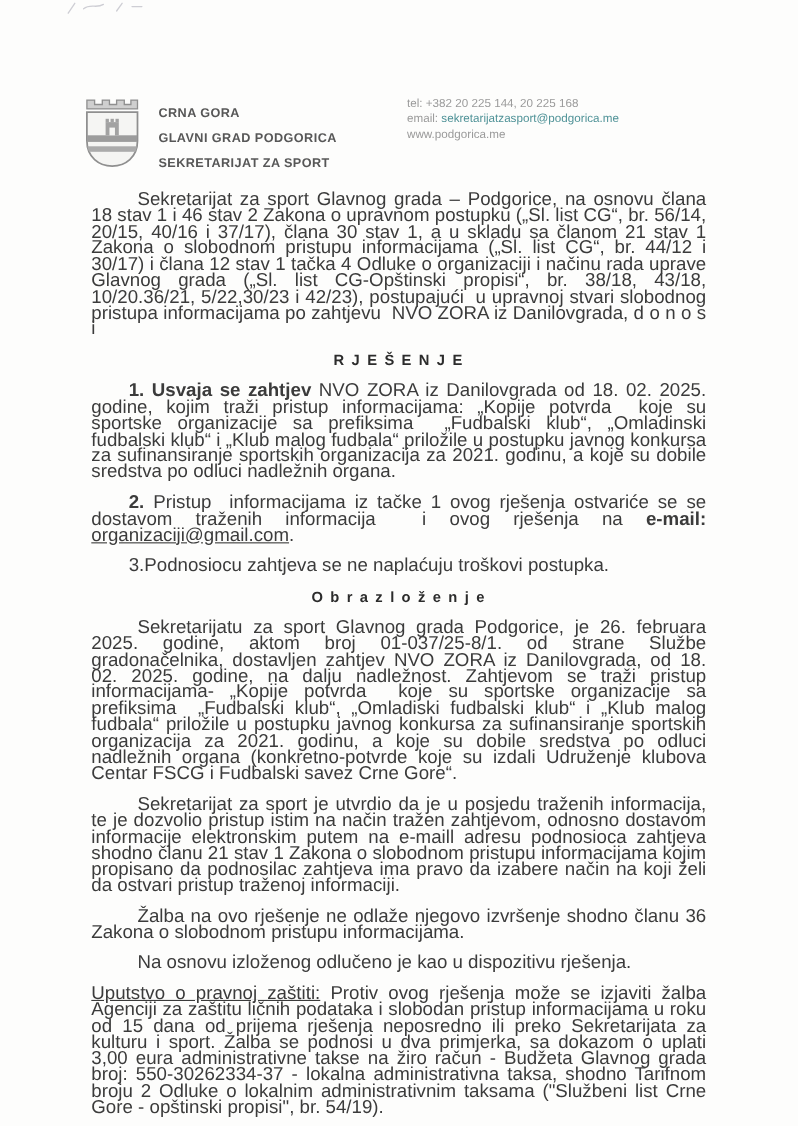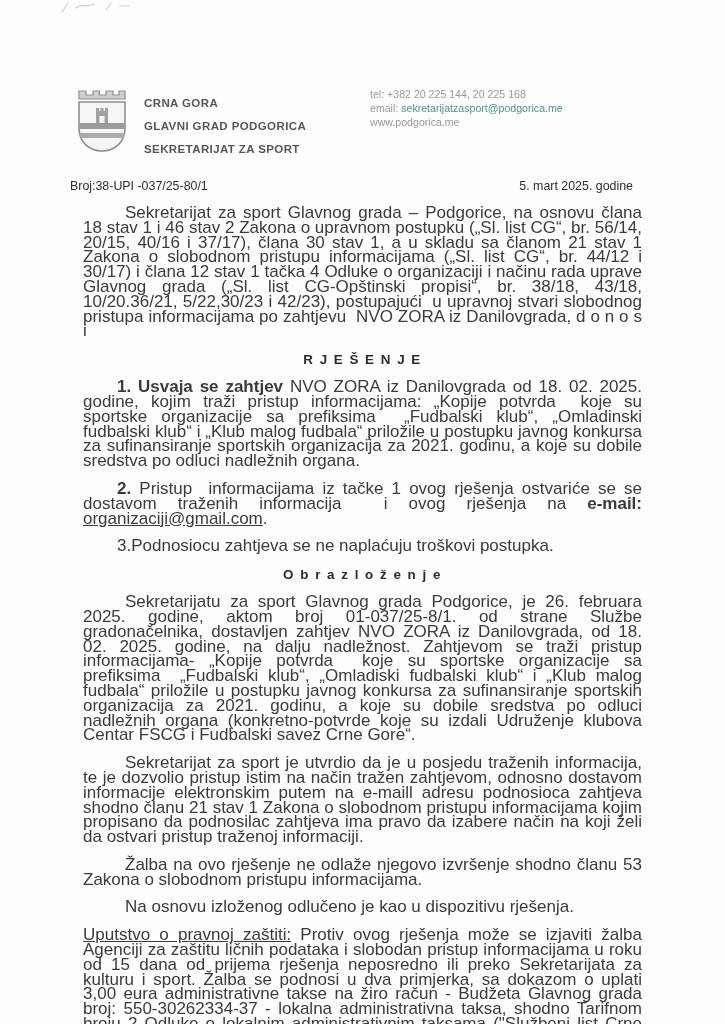--- a/index.html
+++ b/index.html
@@ -83,40 +83,36 @@
       <div>SEKRETARIJAT ZA SPORT</div>
     </div>
 
     <div class="contact">
       <div>tel: +382 20 225 144, 20 225 168</div>
       <div><span>email: </span><a class="email-addr">sekretarijatzasport@podgorica.me</a></div>
       <div>www.podgorica.me</div>
     </div>
   </div>
 
-  <div class="meta-row">
-    <div>Broj:38-UPI -037/25-80/1</div>
-    <div class="date">5. mart  2025. godine</div>
-  </div>
 
   <p class="body indent intro">Sekretarijat za sport Glavnog grada – Podgorice, na osnovu člana 18 stav 1 i 46 stav 2 Zakona o upravnom postupku („Sl. list CG“, br. 56/14, 20/15, 40/16 i 37/17), člana 30 stav 1, a u skladu sa članom 21 stav 1 Zakona o slobodnom pristupu informacijama („Sl. list CG“, br. 44/12 i 30/17) i člana 12 stav 1 tačka 4 Odluke o organizaciji i načinu rada uprave Glavnog grada („Sl. list CG-Opštinski propisi“, br. 38/18, 43/18, 10/20.36/21, 5/22,30/23 i 42/23), postupajući  u upravnoj stvari slobodnog pristupa informacijama po zahtjevu  NVO ZORA iz Danilovgrada, d o n o s i</p>
 
   <div class="doc-title">R J E Š E N J E</div>
 
   <p class="body indent-sm"><b class="lead">1. Usvaja se zahtjev</b><span> NVO ZORA iz Danilovgrada od 18. 02. 2025. godine, kojim traži pristup informacijama: „Kopije potvrda  koje su sportske organizacije sa prefiksima  „Fudbalski klub“, „Omladinski fudbalski klub“ i „Klub malog fudbala“ priložile u postupku javnog konkursa za sufinansiranje sportskih organizacija za 2021. godinu, a koje su dobile sredstva po odluci nadležnih organa.</span></p>
 
   <p class="body indent-sm"><b class="lead">2.</b><span> Pristup  informacijama iz tačke 1 ovog rješenja ostvariće se se dostavom traženih informacija  i ovog rješenja na </span><b class="lead">e-mail:</b><span> </span><a class="email-link">organizaciji@gmail.com</a><span>.</span></p>
 
   <p class="body indent-sm">3.Podnosiocu zahtjeva se ne naplaćuju troškovi postupka.</p>
 
   <div class="doc-title">O b r a z l o ž e n j e</div>
 
   <p class="body indent">Sekretarijatu za sport Glavnog grada Podgorice, je 26. februara  2025. godine, aktom broj 01-037/25-8/1. od strane Službe gradonačelnika, dostavljen zahtjev NVO ZORA iz Danilovgrada, od 18. 02. 2025. godine, na dalju nadležnost. Zahtjevom se traži pristup informacijama- „Kopije potvrda  koje su sportske organizacije sa prefiksima  „Fudbalski klub“, „Omladiski fudbalski klub“ i „Klub malog fudbala“ priložile u postupku javnog konkursa za sufinansiranje sportskih organizacija za 2021. godinu, a koje su dobile sredstva po odluci nadležnih organa (konkretno-potvrde koje su izdali Udruženje klubova Centar FSCG i Fudbalski savez Crne Gore“.</p>
   <p class="body indent">Sekretarijat za sport je utvrdio da je u posjedu traženih informacija, te je dozvolio pristup istim na način tražen zahtjevom, odnosno dostavom informacije elektronskim putem na e-maill adresu podnosioca zahtjeva shodno članu 21 stav 1 Zakona o slobodnom pristupu informacijama kojim propisano da podnosilac zahtjeva ima pravo da izabere način na koji želi da ostvari pristup traženoj informaciji.</p>
-  <p class="body indent">Žalba na ovo rješenje ne odlaže njegovo izvršenje shodno članu 53 Zakona o slobodnom pristupu informacijama.</p>
+  <p class="body indent">Žalba na ovo rješenje ne odlaže njegovo izvršenje shodno članu 36 Zakona o slobodnom pristupu informacijama.</p>
   <p class="body indent">Na osnovu izloženog odlučeno je kao u dispozitivu rješenja.</p>
 
   <p class="body legal"><span class="legal-lead">Uputstvo o pravnoj zaštiti:</span><span> Protiv ovog rješenja može se izjaviti žalba Agenciji za zaštitu ličnih podataka i slobodan pristup informacijama u roku od 15 dana od prijema rješenja neposredno ili preko Sekretarijata za kulturu i sport. Žalba se podnosi u dva primjerka, sa dokazom o uplati 3,00 eura administrativne takse na žiro račun - Budžeta Glavnog grada broj: 550-30262334-37 - lokalna administrativna taksa, shodno Tarifnom broju 2 Odluke o lokalnim administrativnim taksama ("Službeni list Crne Gore - opštinski propisi", br. 54/19).</span></p>
 
   <div class="sig">
     <svg class="stamp-svg" width="130" height="130" viewBox="0 0 130 130">
       <g stroke="#7d9ec7" fill="none">
         <circle cx="65" cy="65" r="52" stroke-width="1.6" stroke-dasharray="1.6,2.6"></circle>
         <circle cx="65" cy="65" r="36" stroke-width="1"></circle>
       </g>

